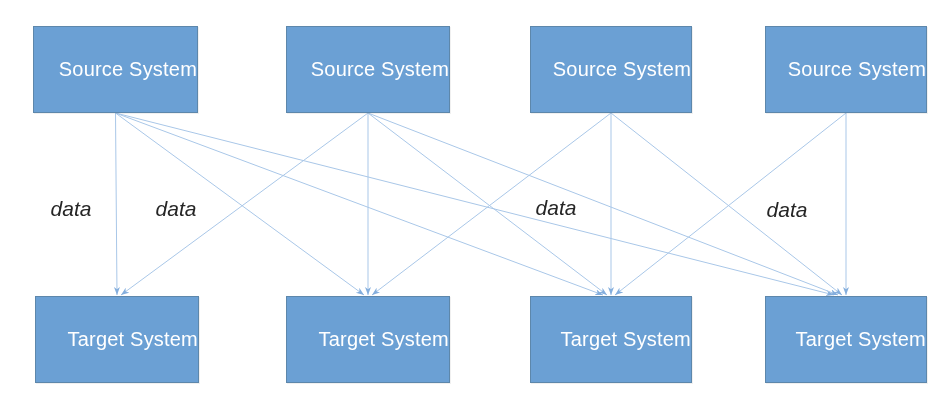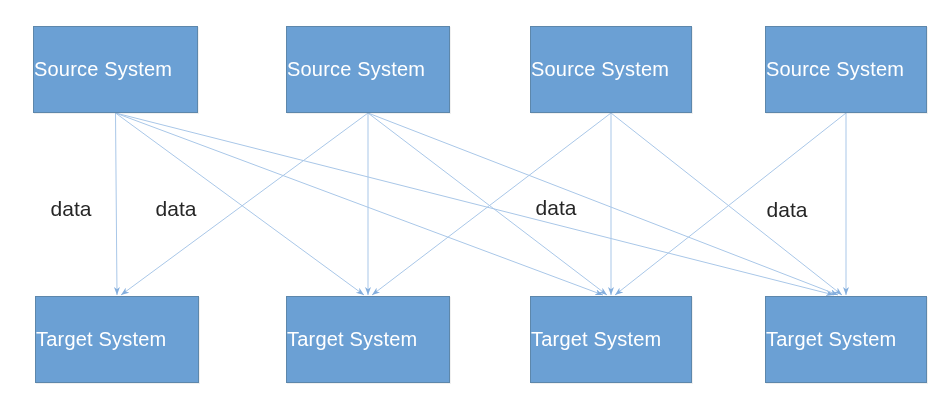--- a/index.html
+++ b/index.html
@@ -13,35 +13,36 @@
   }
   .conn-layer {
     position: absolute;
     left: 0; top: 0;
     width: 100%; height: 100%;
   }
   .node {
     position: absolute;
     display: flex;
     align-items: center;
-    justify-content: flex-start;
+    justify-content: flex-end;
     box-sizing: border-box;
     background: var(--box-fill, #6ba0d4);
     border: 1px solid var(--box-border, #5d87ab);
     color: var(--box-text, #ffffff);
     font-size: 20px;
     letter-spacing: 0.2px;
     box-shadow: 1px 1px 0 rgba(0,0,0,0.06);
   }
   .data-label {
     position: absolute;
     transform: translate(-50%, -50%);
     color: var(--label-color, #262626);
     font-size: 21px;
     white-space: nowrap;
+    font-style: italic;
   }
 </style>
 </head>
 <body>
 
 <div class="canvas" style="width: 946px; height: 414px; --bg: #ffffff; --box-fill: #6ba0d4; --box-border: #5d87ab; --box-text: #ffffff; --label-color: #262626;">
   <svg class="conn-layer" viewBox="0 0 946 414">
       <defs>
         <marker id="ah" markerWidth="9" markerHeight="7" refX="8" refY="3" orient="auto">
           <path d="M0,0 L8,3 L0,6 L2.3,3 Z" fill="#84aedd"></path>

